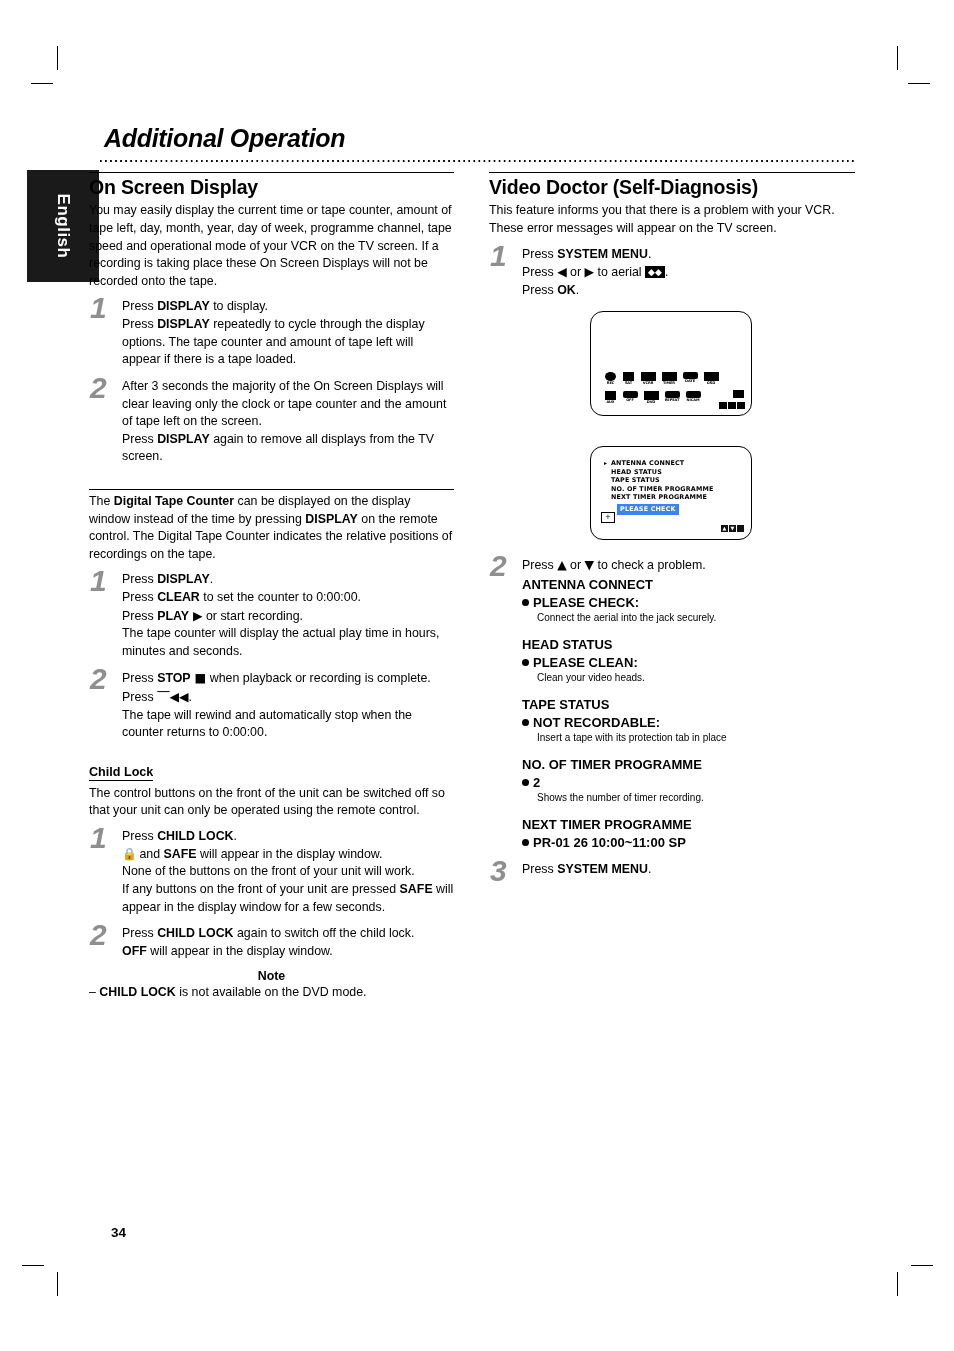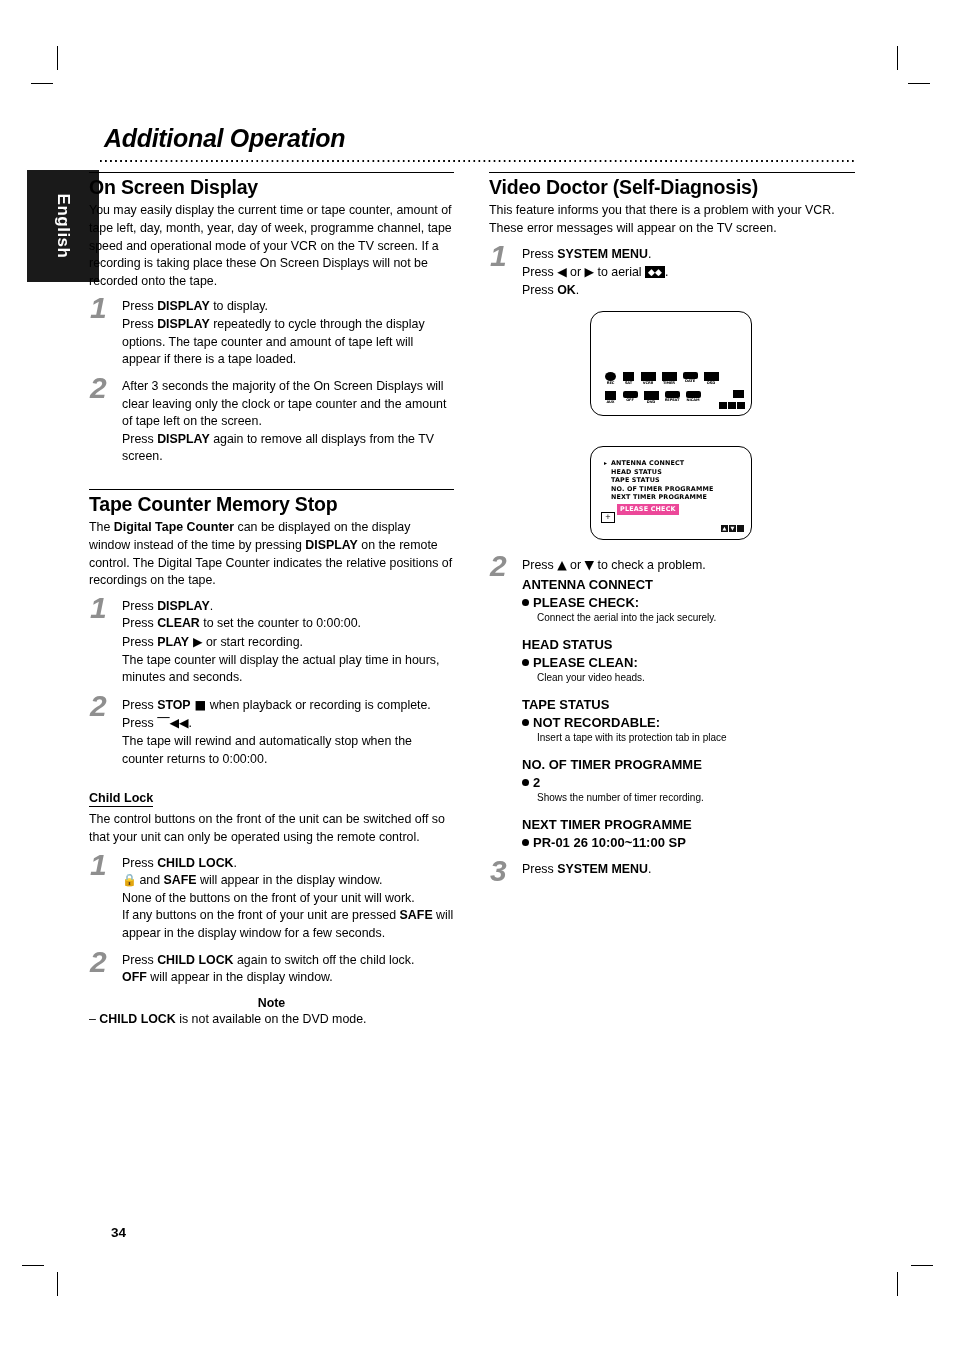--- a/index.html
+++ b/index.html
@@ -266,21 +266,21 @@
   .menu-list .cursor {
     position: absolute;
     left: -7px;
     top: 0px;
     font-size: 6px;
   }
   .menu-check {
     position: absolute;
     left: 26px;
     top: 57px;
-    background: #ec4899;
+    background: #3b82f6;
     color: #fff;
     font-size: 6.4px;
     font-weight: bold;
     padding: 1.4px 3px;
     letter-spacing: 0.2px;
     font-family: "DejaVu Sans", sans-serif;
   }
   .menu-plus {
     position: absolute;
     left: 10px;
@@ -358,21 +358,20 @@
       <div class="step-num">2</div>
       <div class="lines">
         <span>After 3 seconds the majority of the On Screen Displays will clear leaving only the clock or tape counter and the amount of tape left on the screen.</span><br>
         <span>Press </span><b>DISPLAY</b><span> again to remove all displays from the TV screen.</span>
       </div>
     </div>
 
     <div style="height:14px"></div>
 
     <div class="sec-rule"></div>
-    <h2 class="sec-title">Tape Counter Memory Stop</h2>
     <p class="body indent">
       <span>The </span><b>Digital Tape Counter</b><span> can be displayed on the display window instead of the time by pressing </span><b>DISPLAY</b><span> on the remote control. The Digital Tape Counter indicates the relative positions of recordings on the tape.</span>
     </p>
 
     <div class="step">
       <div class="step-num">1</div>
       <div class="lines">
         <span>Press </span><b>DISPLAY</b><span>.</span><br>
         <span>Press </span><b>CLEAR</b><span> to set the counter to 0:00:00.</span><br>
         <span>Press </span><b>PLAY</b><span class="glyph">&nbsp;▶</span><span> or start recording.</span><br>

